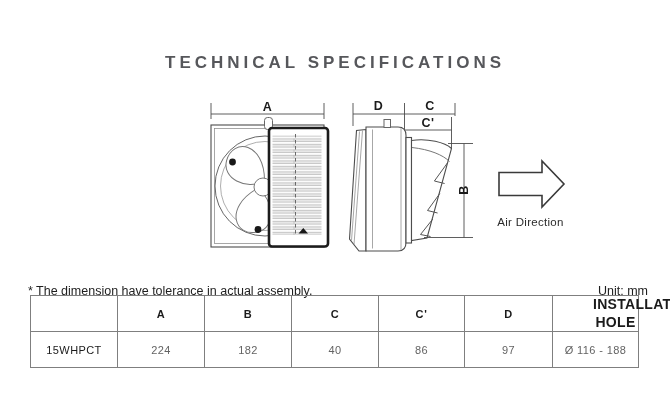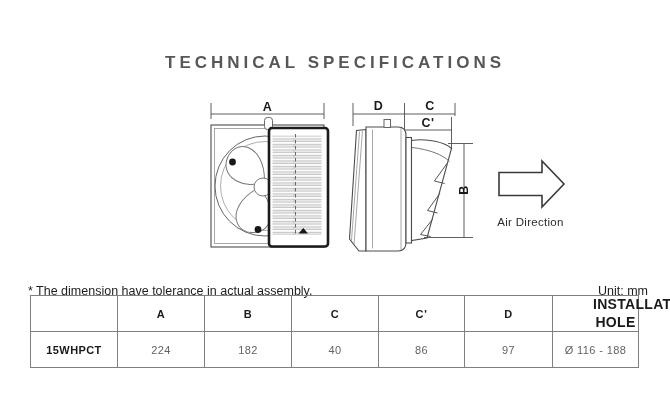--- a/index.html
+++ b/index.html
@@ -31,21 +31,21 @@
   }
   table.spec{
     position:absolute;top:295px;left:30px;width:609px;
     border-collapse:collapse;table-layout:fixed;
     text-align:center;color:#1a1a1a;
   }
   table.spec th,table.spec td{border:1px solid #7f7f7f;padding:0;}
   table.spec thead th{height:34px;font-weight:700;font-size:11px;letter-spacing:0.6px;}
   table.spec thead th.inst{font-size:14px;line-height:1.25;letter-spacing:0.3px;padding-left:40px;}
   table.spec tbody td{height:35px;font-size:11px;}
-  td.model{font-weight:700;letter-spacing:0.4px;text-align:center;}
+  td.model{font-weight:400;letter-spacing:0.4px;text-align:center;}
   td.val{color:#636363;letter-spacing:0.4px;margin-top:43px;}
 </style>
 </head>
 <body>
 
 <h1 class="title">TECHNICAL SPECIFICATIONS</h1>
 
 <svg class="diagram" viewBox="0 95 670 160">
   <defs>
     <pattern id="louvers" width="49" height="5.5" patternUnits="userSpaceOnUse">

